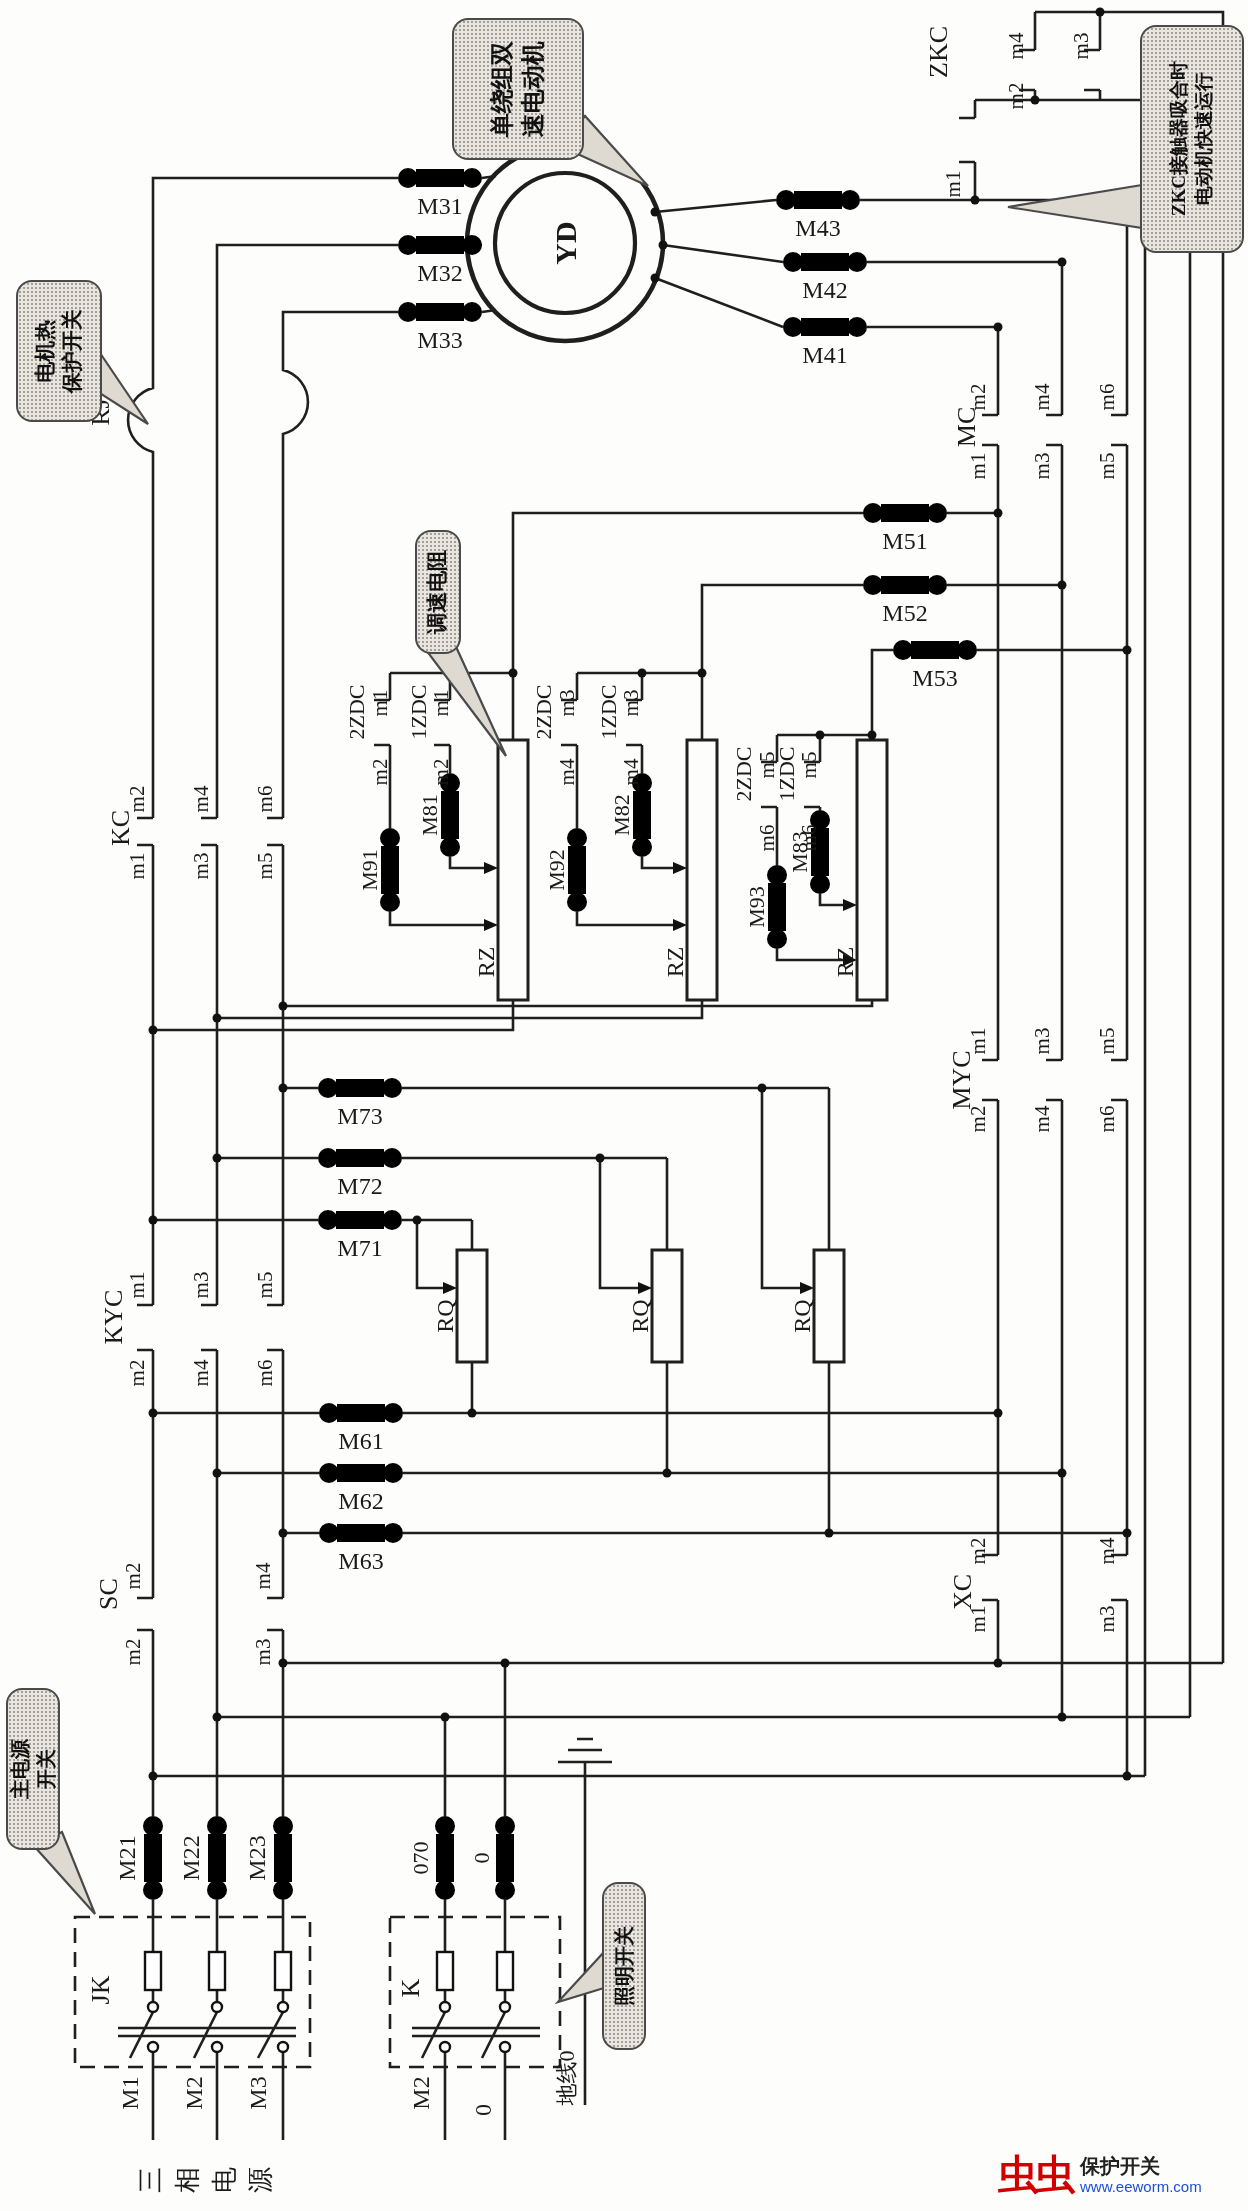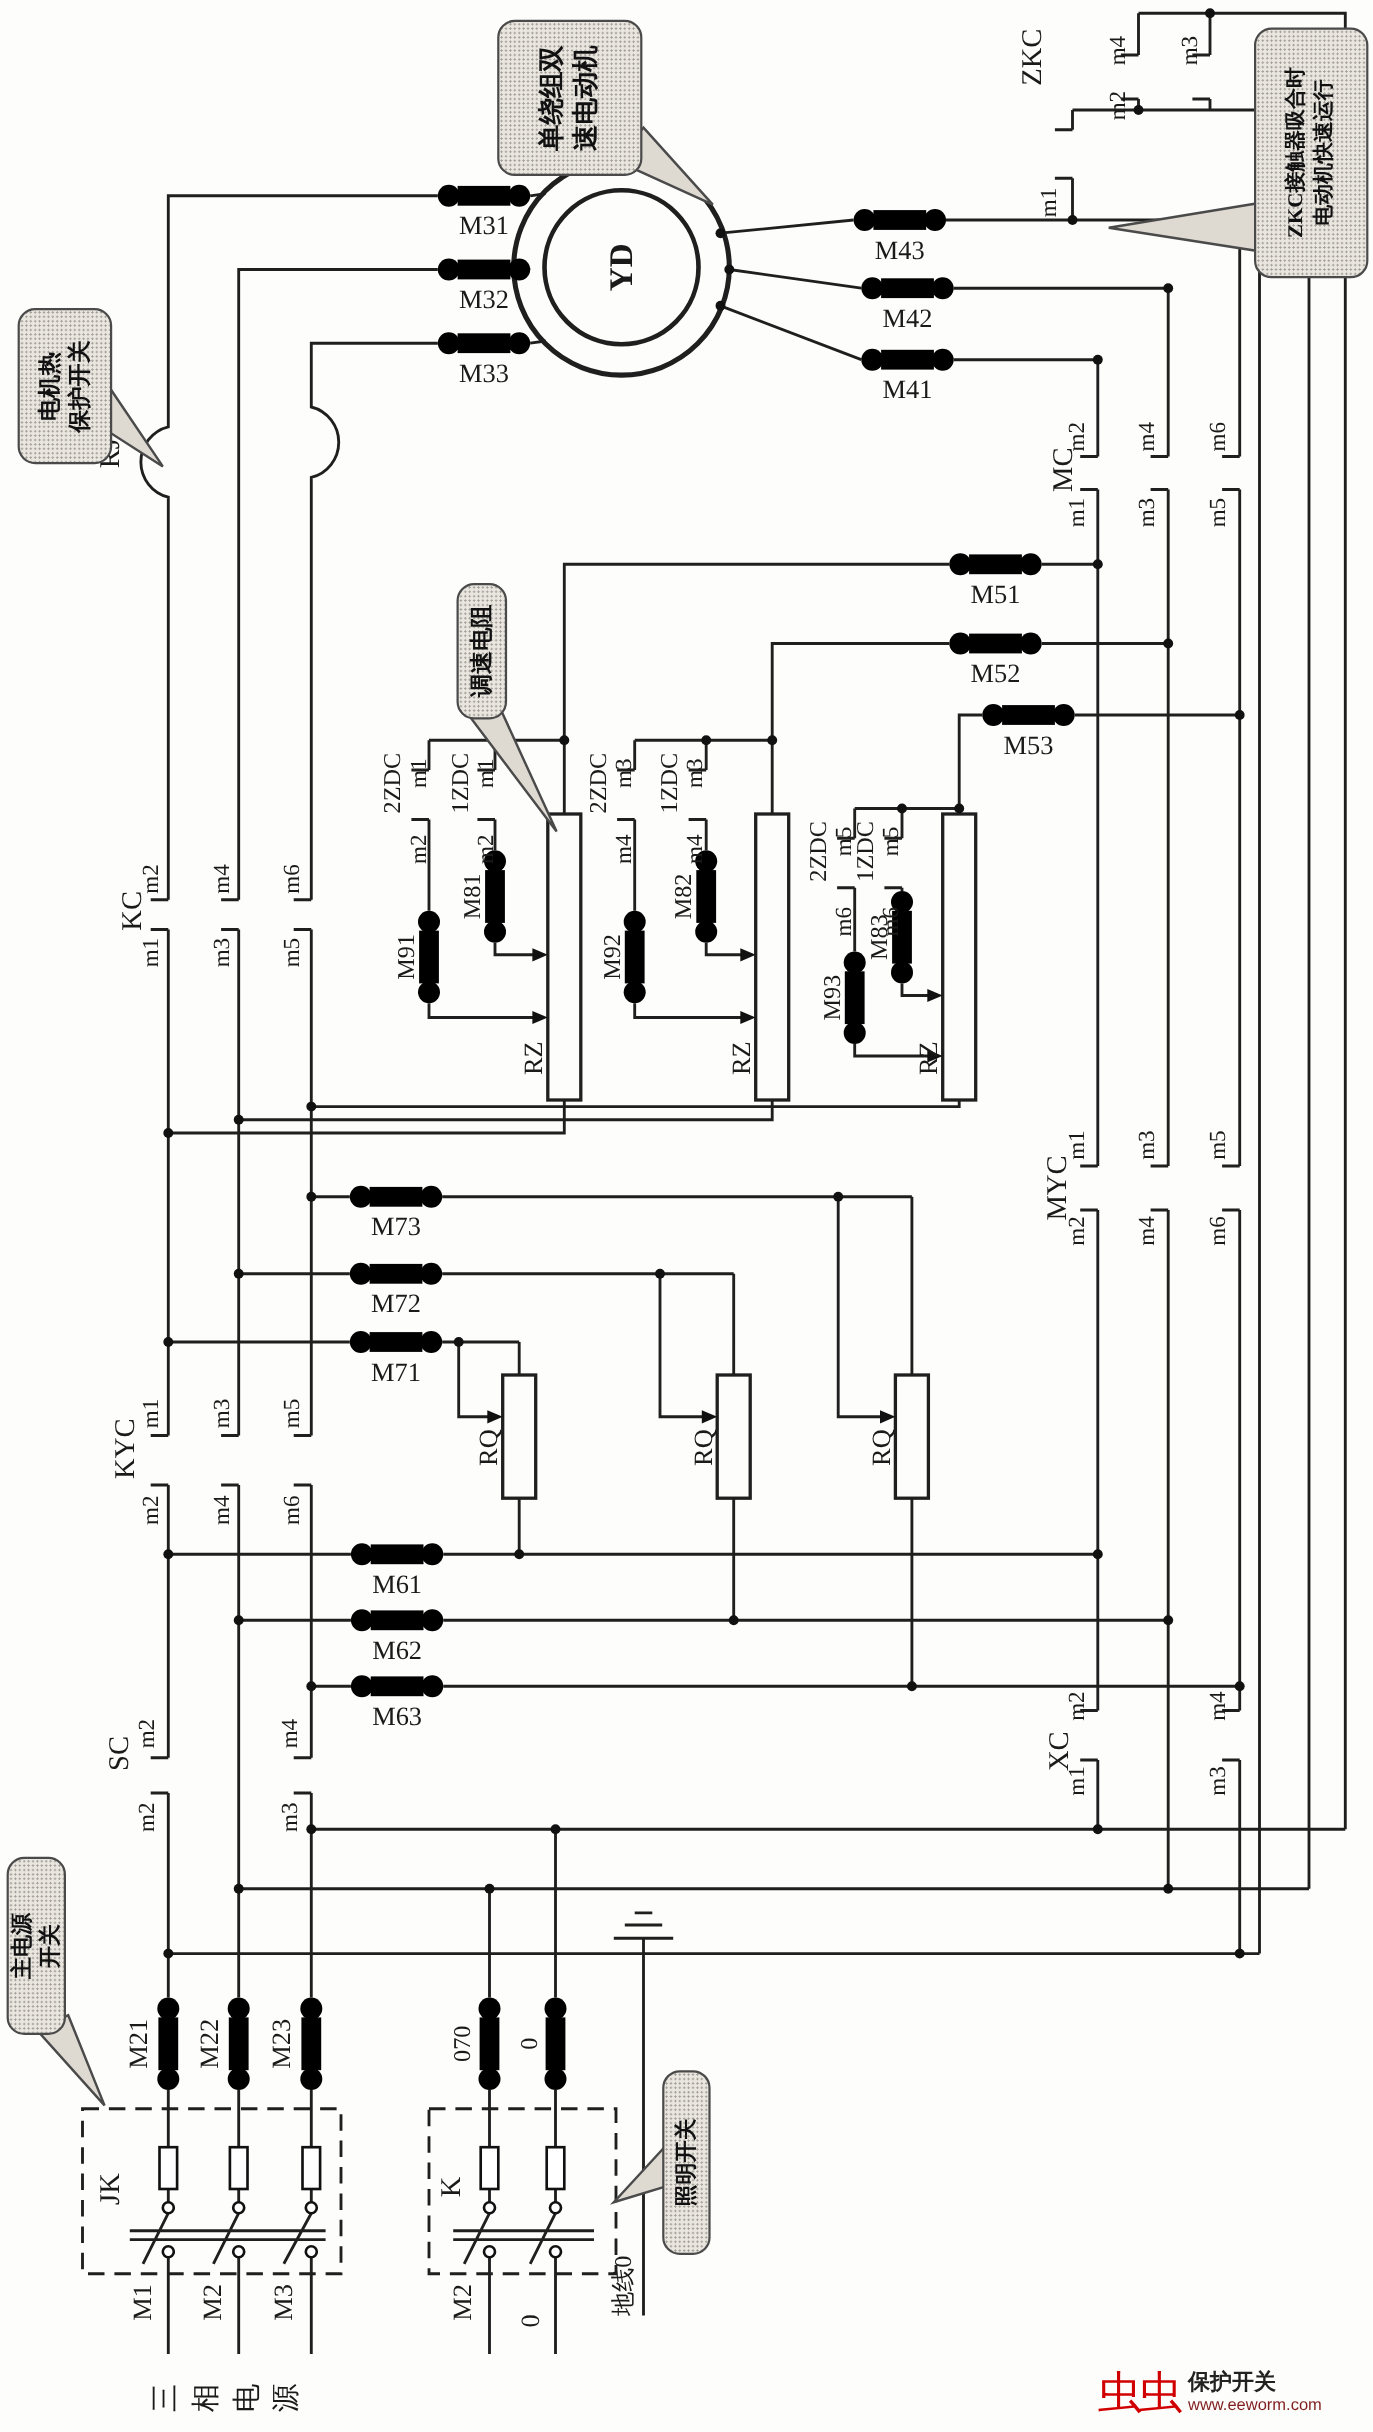--- a/index.html
+++ b/index.html
@@ -15,23 +15,23 @@
   .dashbox{fill:none;stroke:#1f1f1f;stroke-width:2.6;stroke-dasharray:15 9}
   .tail{fill:#dedad2;stroke:#4a4a4a;stroke-width:2.2}
   .ah{fill:#111}
   .co{position:absolute;border:2.4px solid #4a4a4a;border-radius:16px;
       background-color:#e9e5df;
       background-image:radial-gradient(#a39f98 1px, rgba(0,0,0,0) 1.1px);
       background-size:4px 4px;
       display:flex;align-items:center;justify-content:center;box-sizing:border-box;}
   .co .tx{transform:rotate(-90deg);text-align:center;font-weight:bold;line-height:1.3;white-space:nowrap;color:#111;}
   #wm{position:absolute;left:998px;top:2144px;width:246px;height:62px;display:flex;align-items:center;gap:8px;}
-  #wm .bug{font-size:40px;font-weight:normal;color:#d10000;letter-spacing:-3px;line-height:1;}
+  #wm .bug{font-size:40px;font-weight:bold;color:#d10000;letter-spacing:-3px;line-height:1;}
   #wm .site{font-size:20px;font-weight:bold;color:#222;line-height:1.15;}
-  #wm .url{font-size:15px;color:#7f1d1d;font-family:"Liberation Sans",sans-serif;}
+  #wm .url{font-size:15px;color:#1d4ed8;font-family:"Liberation Sans",sans-serif;}
 </style>
 </head>
 <body>
 
 <div id="page">
 <svg width="1248" height="2211" viewBox="0 0 1248 2211">
   <defs>
     <g id="hf">
           <rect x="-24" y="-9" width="48" height="18"></rect>
           <circle cx="-32" cy="0" r="10"></circle>

